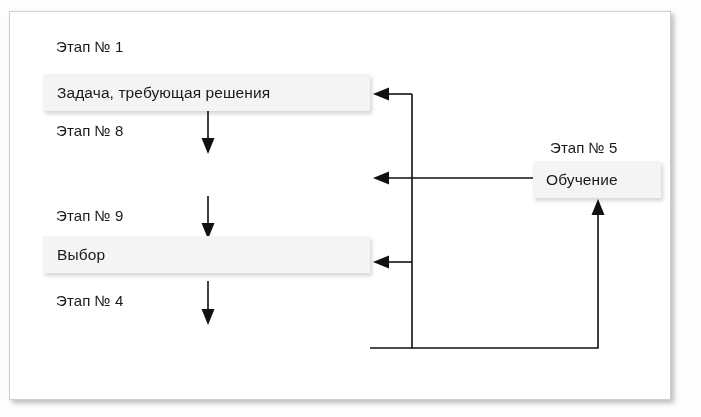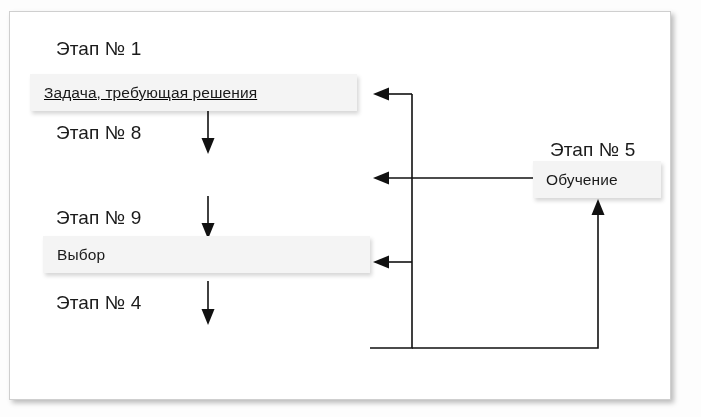--- a/index.html
+++ b/index.html
@@ -52,21 +52,21 @@
     font-size: 15.5px;
     color: #1a1a1a;
     white-space: nowrap;
     letter-spacing: 0.1px;
   }
   .box.right .box-text {
     padding-left: 13px;
   }
   .stage-label {
     position: absolute;
-    font-size: 19px;
+    font-size: 15px;
     color: #1a1a1a;
     white-space: nowrap;
     letter-spacing: 0.1px;
   }
   svg.lines {
     position: absolute;
     left: 0;
     top: 0;
     width: 701px;
     height: 417px;
@@ -122,21 +122,21 @@
         <polygon class="head" points="373,178 389,171.5 389,184.5"></polygon>
       </g>
 
       <g>
         <polyline points="412,348 598,348 598,212"></polyline>
         <polygon class="head" points="598,199 591.5,215 604.5,215"></polygon>
       </g>
     </svg>
 
     <div class="stage-label" style="left:56px; top:38px;">Этап № 1</div>
-    <div class="box" style="left:30px; top:74px; width:327px; height:37px;text-decoration:underline;">
+    <div class="box" style="left:43px; top:74px; width:327px; height:37px;">
       <span class="box-text">Задача, требующая решения</span>
     </div>
 
     <div class="stage-label" style="left:56px; top:122px;">Этап № 8</div>
 
     <div class="stage-label" style="left:56px; top:207px;">Этап № 9</div>
     <div class="box" style="left:43px; top:236px; width:327px; height:37px;">
       <span class="box-text">Выбор</span>
     </div>
 

